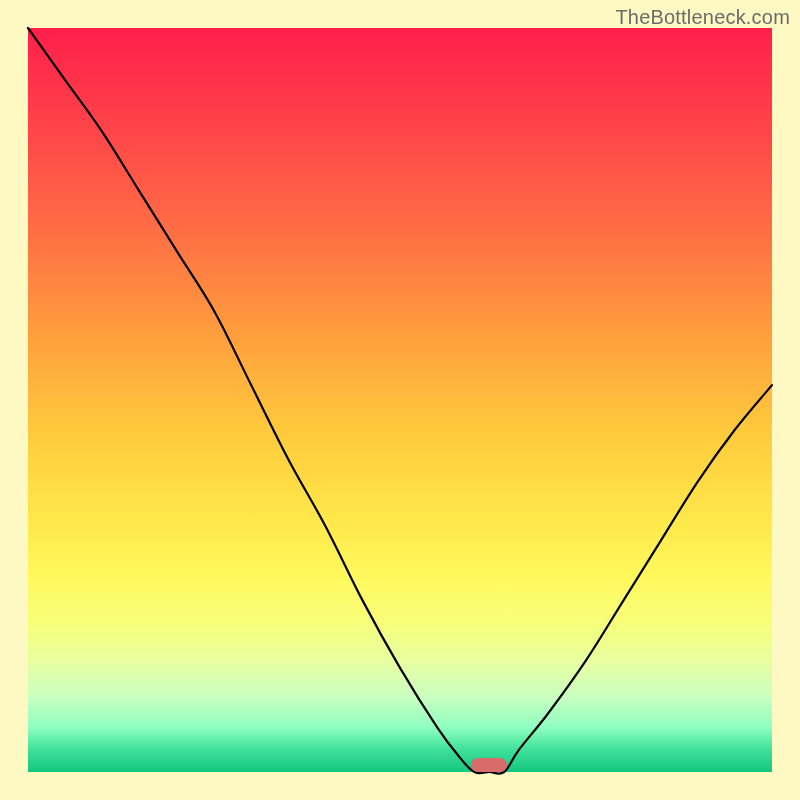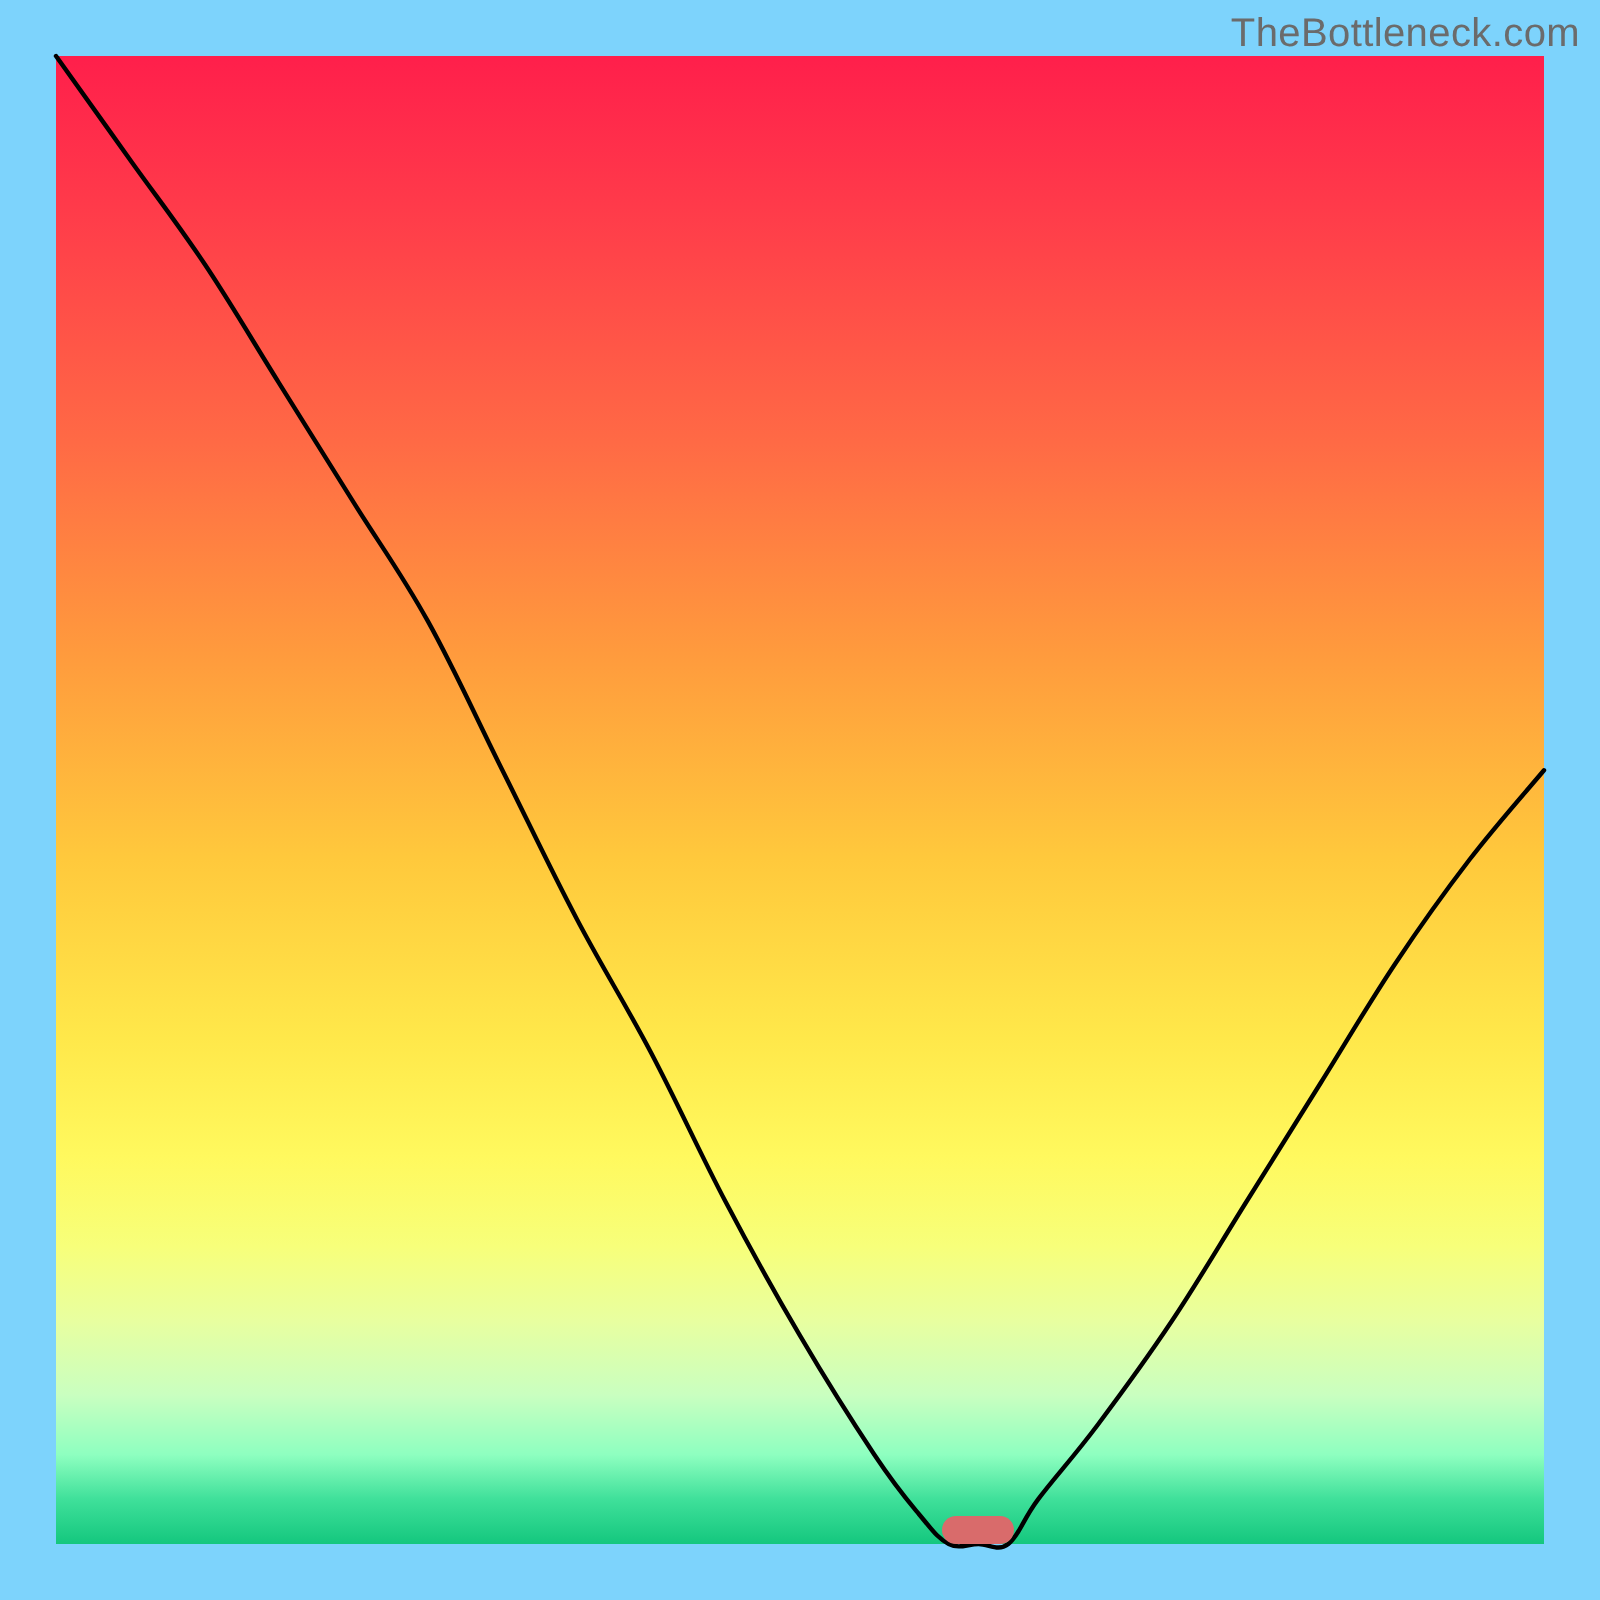--- a/index.html
+++ b/index.html
@@ -8,21 +8,21 @@
     width: 800px;
     height: 800px;
     background: #000;
     overflow: hidden;
     font-family: Arial, Helvetica, sans-serif;
   }
   .frame {
     position: relative;
     width: 800px;
     height: 800px;
-    background: #7dd3fc;
+    background: #fef9c3;
   }
   .plot {
     position: absolute;
     left: 28px;
     top: 28px;
     width: 744px;
     height: 744px;
     background: linear-gradient(to bottom,
       #ff1f4b 0%,
       #ff3a4a 10%,

